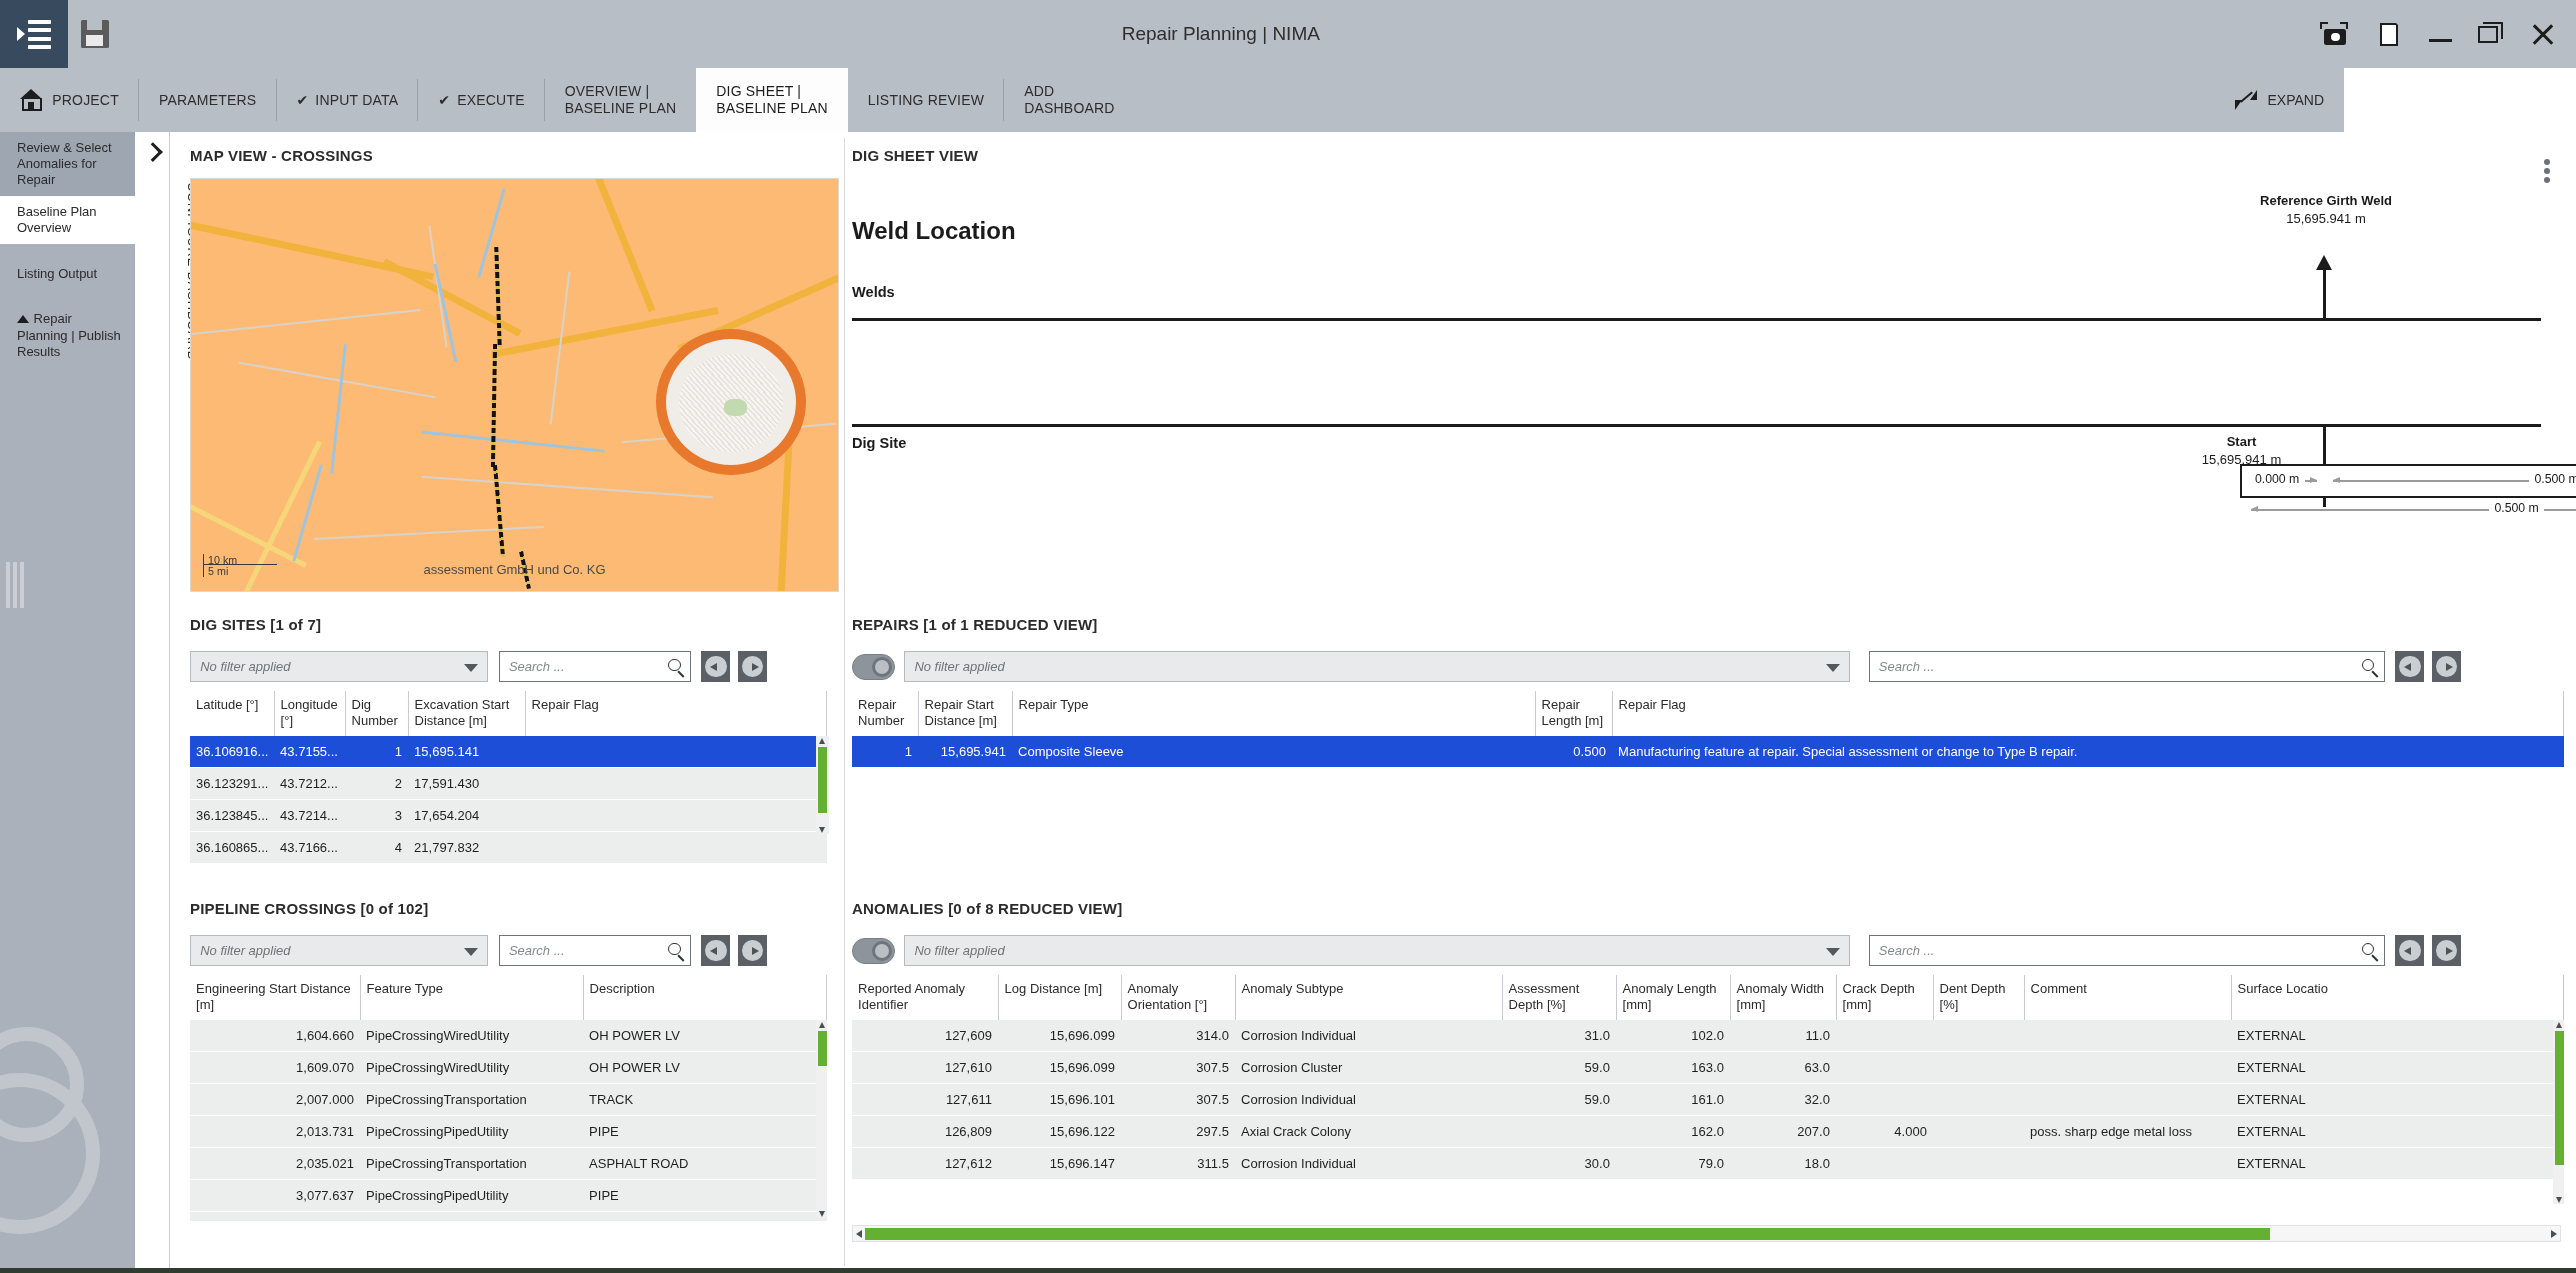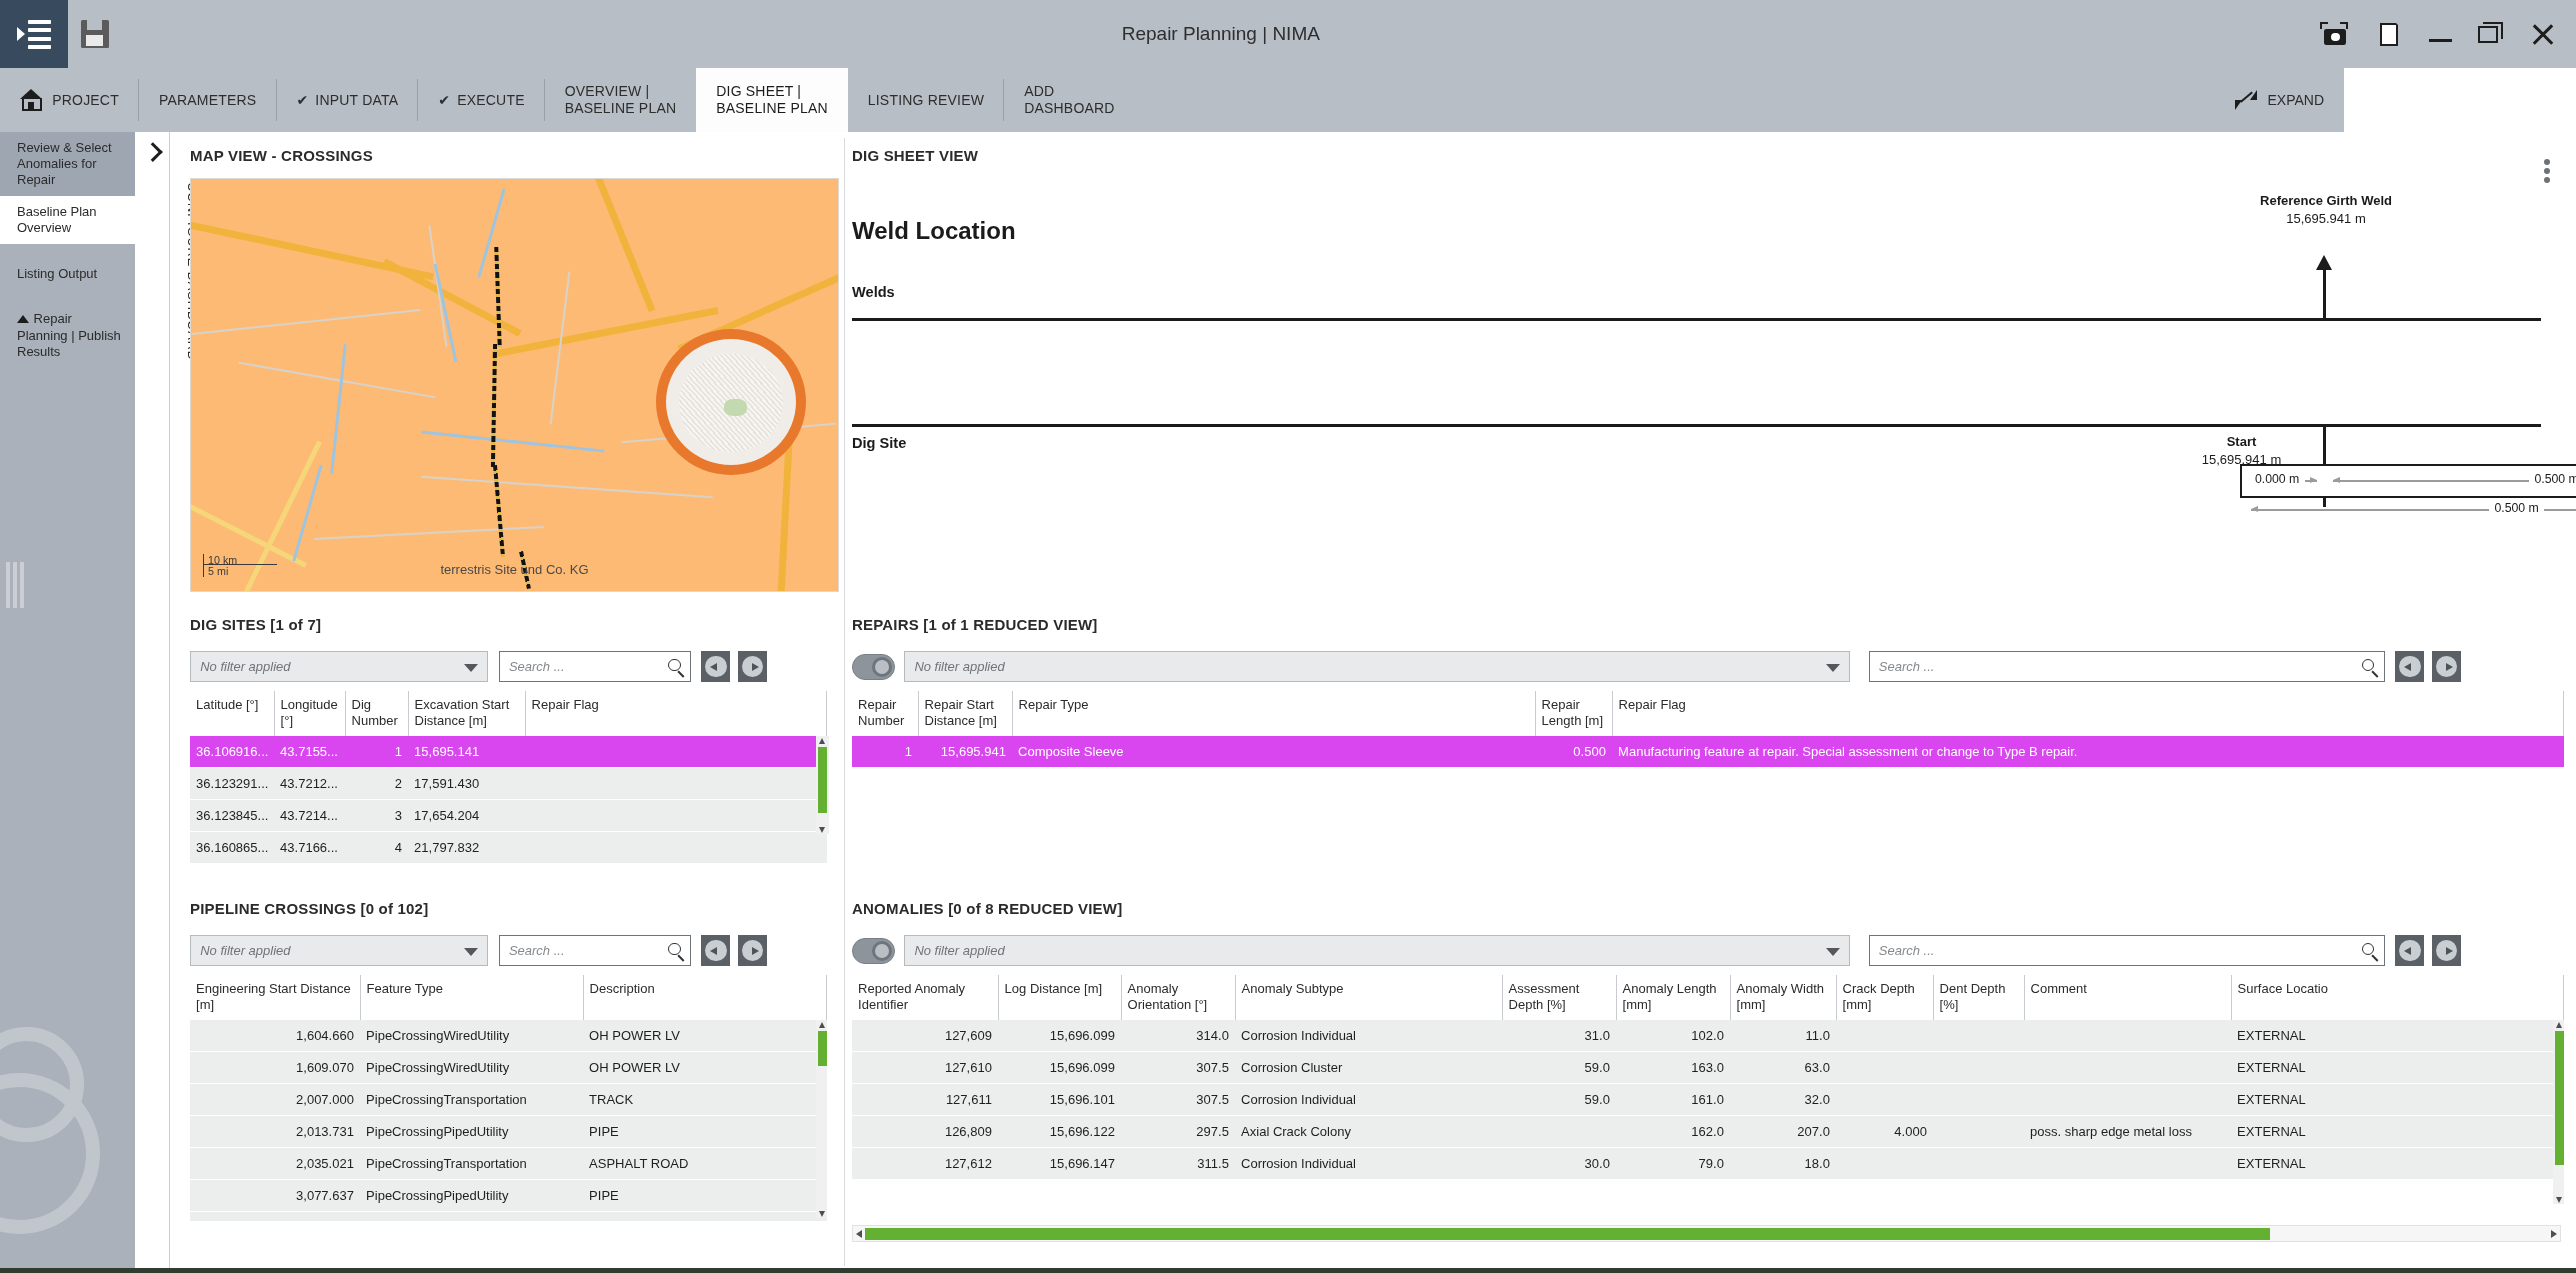--- a/index.html
+++ b/index.html
@@ -304,21 +304,21 @@
     font-size: 13px; font-weight: normal; color: #2b2b2b; text-align: left;
     vertical-align: top; padding: 6.1px 6.1px 7.7px 6.1px; border-right: 0.8px solid #c8ccd0;
     background: #ffffff; line-height: 1.2; position: relative;
   }
   table.grid td {
     font-size: 13px; color: #1f1f1f; padding: 4.6px 6.1px; height: 32px;
     border-bottom: 1.5px solid #ffffff; white-space: nowrap; overflow: hidden;
   }
   table.grid td.num { text-align: right; }
   table.grid tr.row td { background: #eceded; }
-  table.grid tr.sel td { background: #d946ef; color: #ffffff; font-weight: normal; }
+  table.grid tr.sel td { background: #1d4ed8; color: #ffffff; font-weight: normal; }
   .grid-head-corner {
     position: absolute; left: 0; top: 0; width: 10.7px; height: 10.7px;
   }
   .grid-head-corner::after {
     content: ""; position: absolute; left: 1.5px; top: 1.5px; width: 0; height: 0;
     border-left: 5.4px solid #b0b4b8; border-bottom: 5.4px solid transparent;
   }
   .vscroll {
     position: absolute; right: 0; width: 12.3px; background: #f0f0f0;
   }
@@ -476,21 +476,21 @@
   <div class="map-city-green"></div>
   <div class="map-pipe" style="left:305px; top:68px; height:100px; transform:rotate(-2deg);"></div>
   <div class="map-pipe" style="left:301px; top:165px; height:123px; transform:rotate(1deg);"></div>
   <div class="map-pipe" style="left:306px; top:286px; height:92px; transform:rotate(-5deg);"></div>
   <div class="map-pipe" style="left:332px; top:372px; height:38px; transform:rotate(-12deg);"></div>
   <div class="map-scale">
     <div class="bar">10 km</div>
     <div class="line"></div>
     <div class="bar">5 mi</div>
   </div>
-  <div class="map-attr">terrestris Site und Co. KG</div>
+  <div class="map-attr">assessment GmbH und Co. KG</div>
 </div>
 
 <div class="panel-title" style="left:852px; top:147px;">DIG SHEET VIEW</div>
 <div class="dsv">
   <div class="dsv-kebab">
       <i></i>
       <i></i>
       <i></i>
     </div>
   <div class="dsv-weld-title">Weld Location</div>

